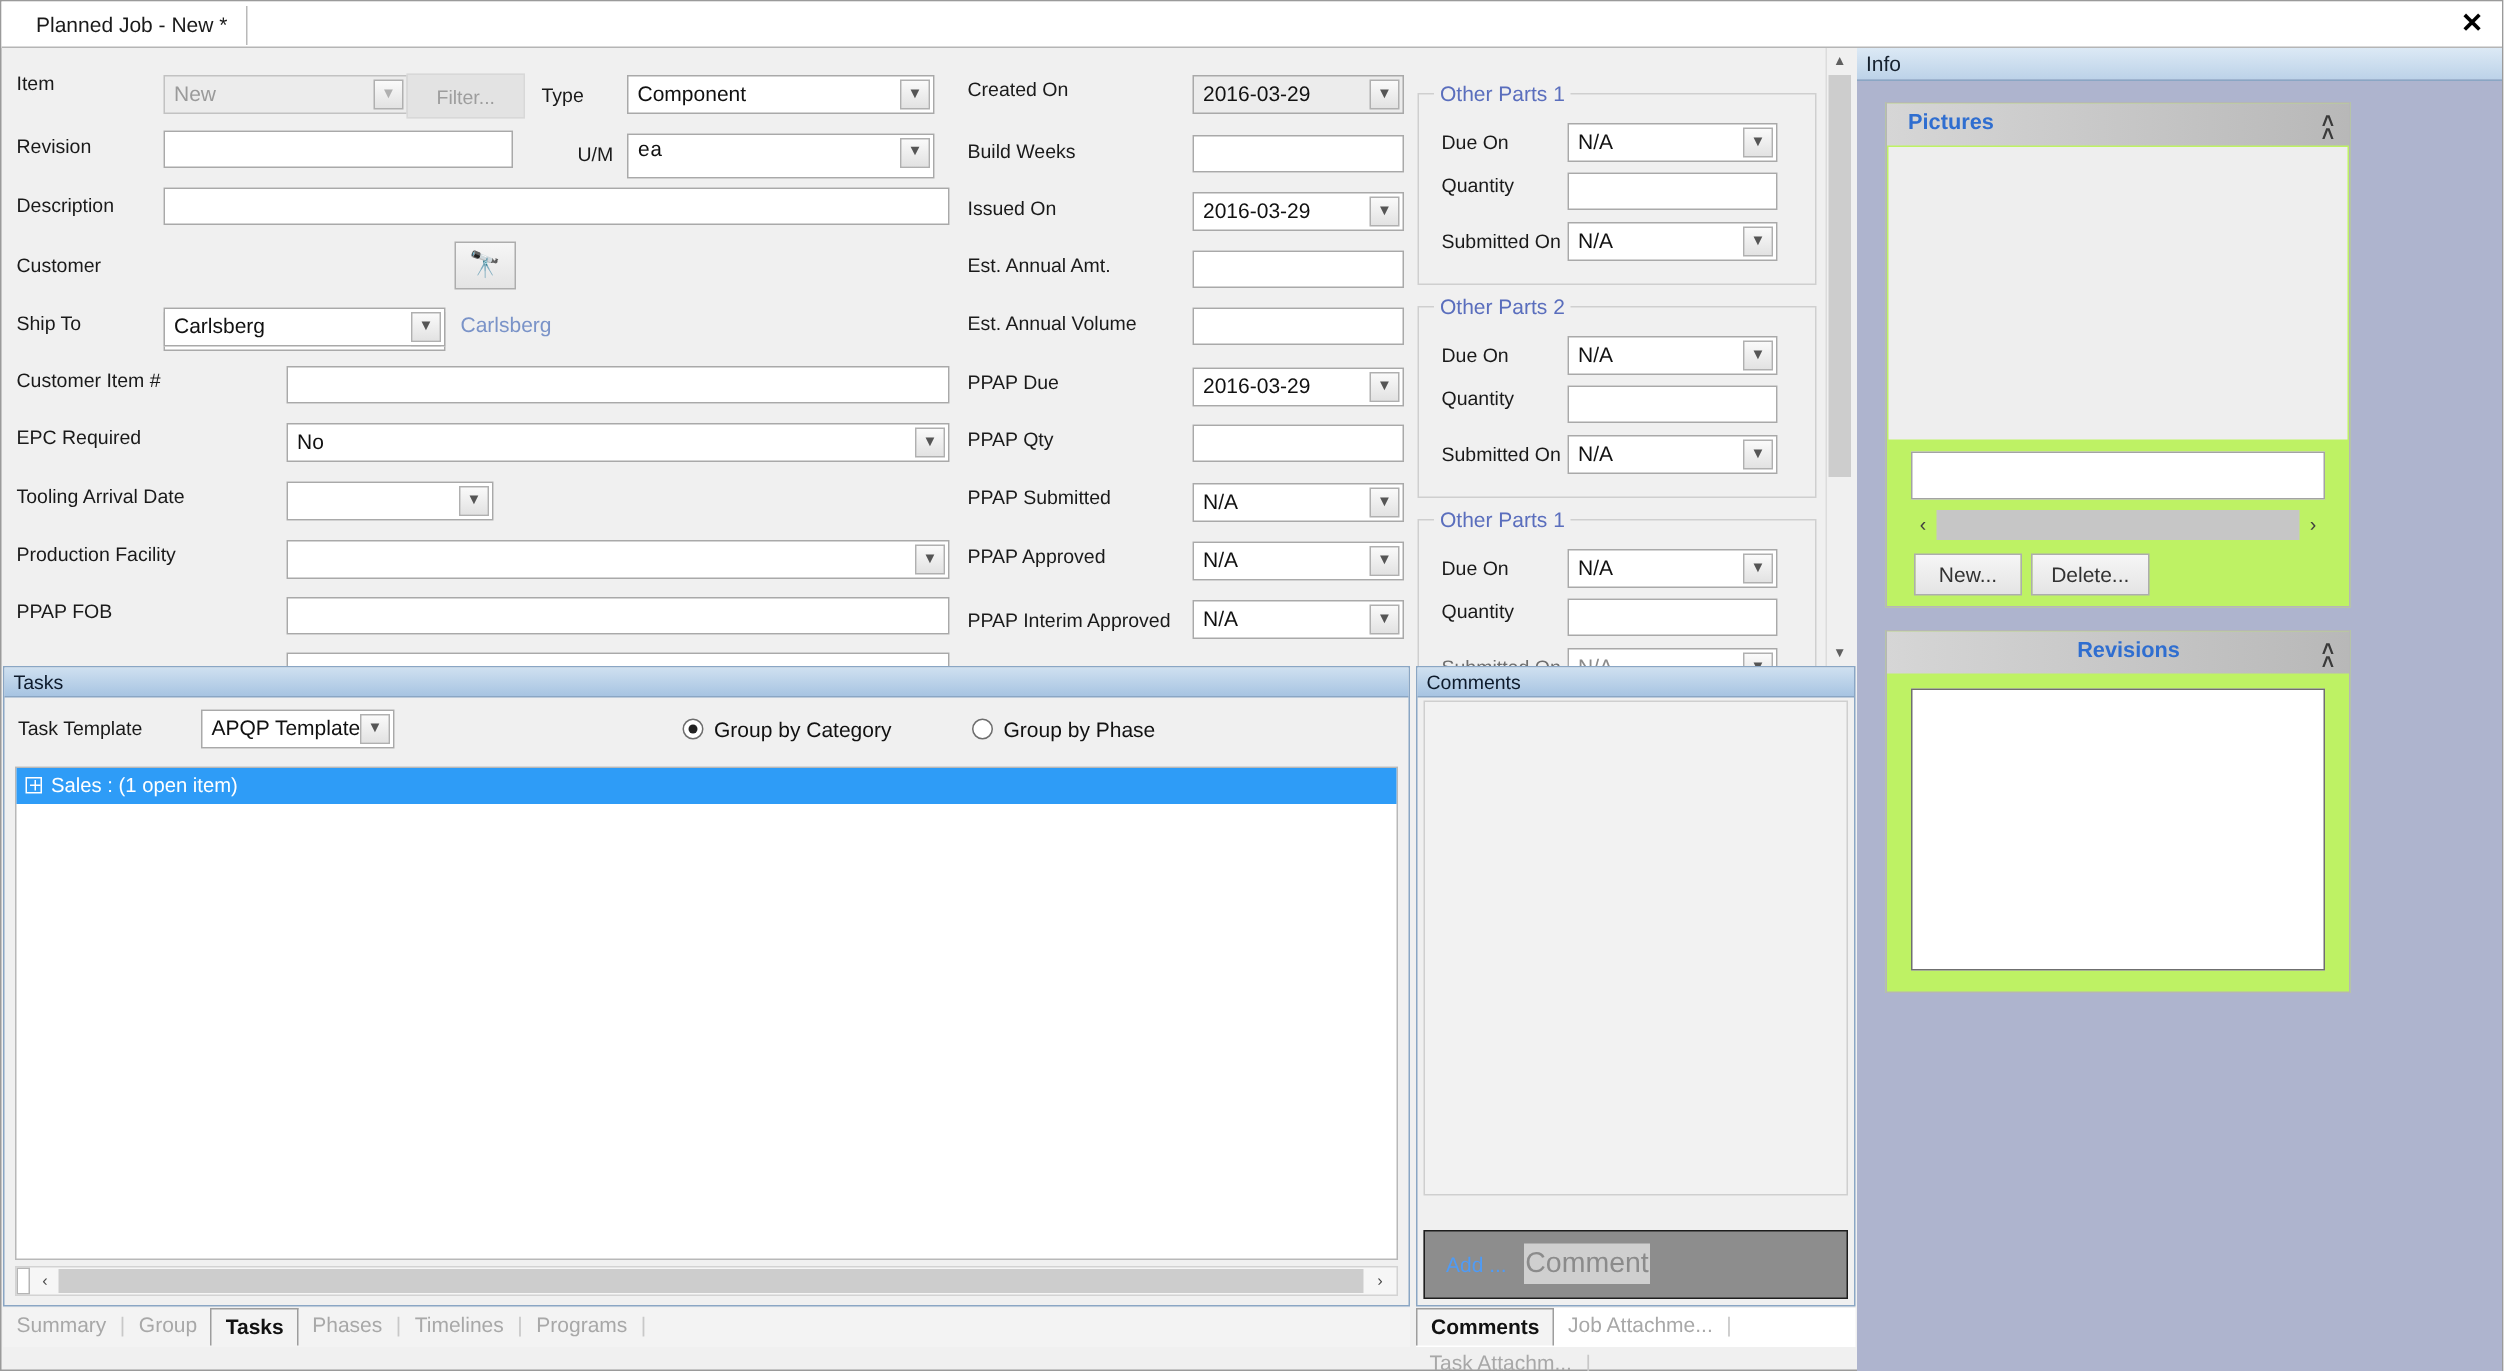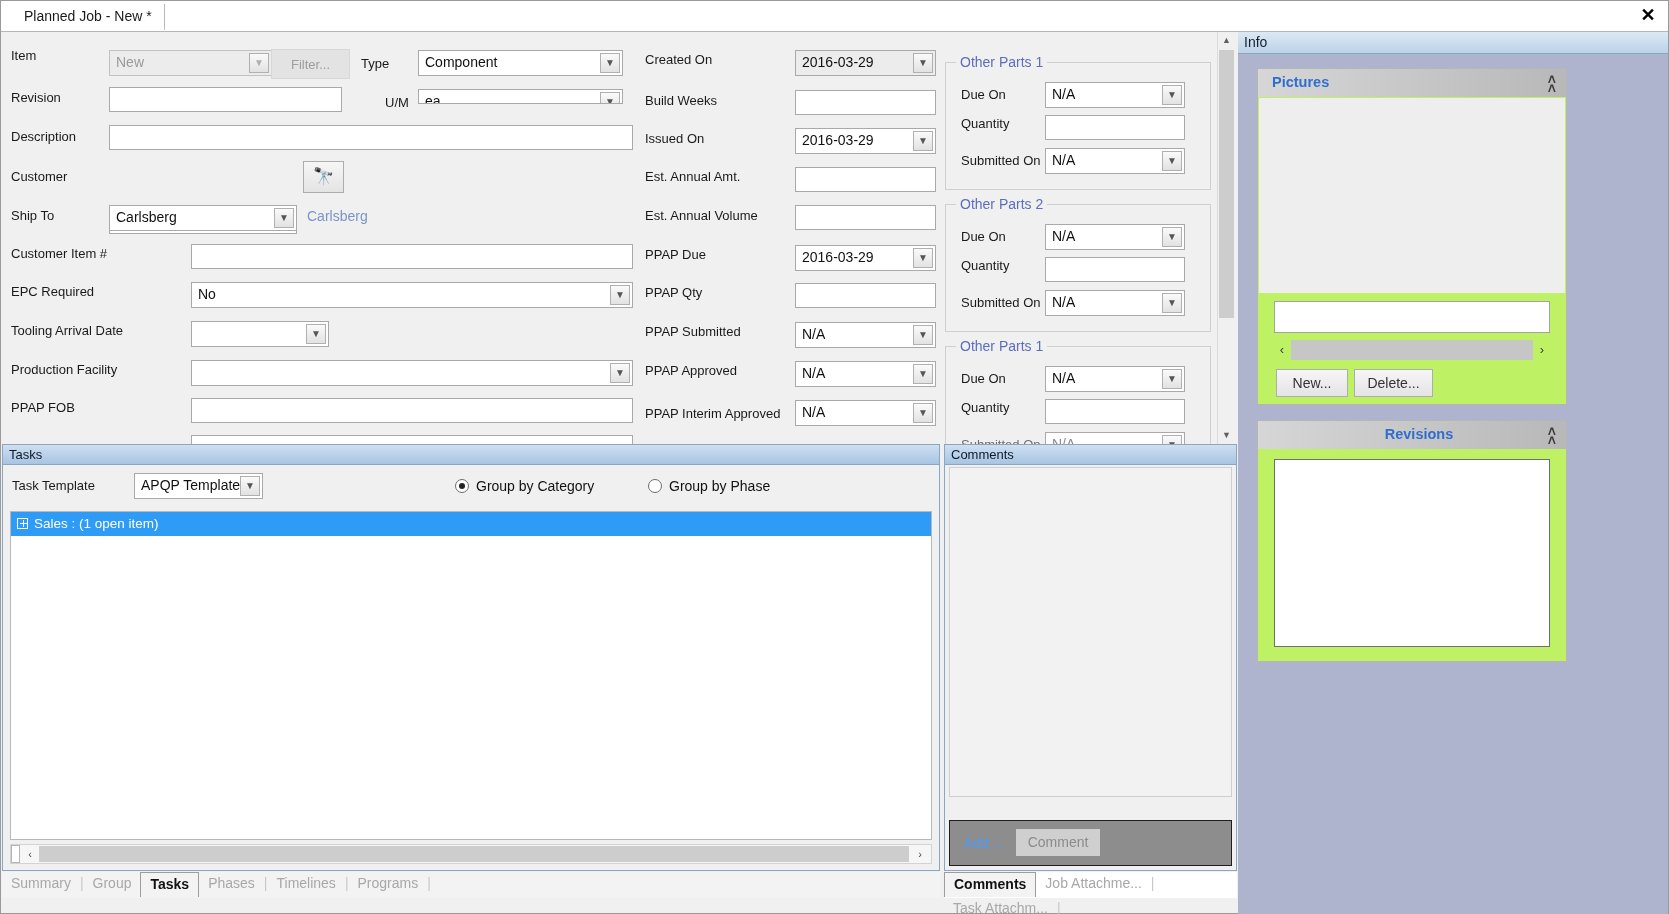--- a/index.html
+++ b/index.html
@@ -228,21 +228,21 @@
     position: absolute; left: 4px; right: 4px; bottom: 4px; height: 46px;
     background: #8d8d8d; border: 1px solid #1e1e1e;
   }
   .addlink {
     position: absolute; left: 14px; top: 14px;
     color: #4f9bf5; font-size: 14px; cursor: pointer;
   }
   .cbtn {
     position: absolute; left: 66px; top: 8px; width: 84px; height: 27px;
     background: #cfcfcf; color: #8b8b8b;
-    font-size: 14px; text-align: center; line-height: 27px;
+    font-size: 19px; text-align: center; line-height: 27px;
   }
 
   
   .infoPanel {
     position: absolute; left: 1237px; top: 31px; width: 430px; height: 882px;
     background: #aeb4ce;
   }
   .infoHeader {
     position: absolute; left: 0; top: 0; width: 100%; height: 22px;
     background: linear-gradient(#dce9f5,#bcd2e8);
@@ -347,21 +347,21 @@
     <div class="tb" style="left:189px; top:366px; width:442px;"></div>
     <div class="tb" style="left:189px; top:403px; width:442px; height:12px;"></div>
 
     <div class="lbl" style="left:359px; top:24px;">Type</div>
     <div class="cb" style="left:416px; top:18px; width:205px;">
       <span>Component</span>
       <span class="arrowbox">▼</span>
     </div>
 
     <div class="lbl" style="left:359px; top:63px;margin-left:24px;">U/M</div>
-    <div class="cb" style="left:416px; top:57px; width:205px; height:15px;">
+    <div class="cb" style="left:416px; top:57px; width:205px; height:30px;font-family:Liberation Mono, monospace;">
       <span>ea</span>
       <span class="arrowbox">▼</span>
     </div>
 
     <div class="lbl" style="left:643px; top:20px;">Created On</div>
     <div class="lbl" style="left:643px; top:61px;">Build Weeks</div>
     <div class="lbl" style="left:643px; top:99px;">Issued On</div>
     <div class="lbl" style="left:643px; top:137px;">Est. Annual Amt.</div>
     <div class="lbl" style="left:643px; top:176px;">Est. Annual Volume</div>
     <div class="lbl" style="left:643px; top:215px;">PPAP Due</div>

